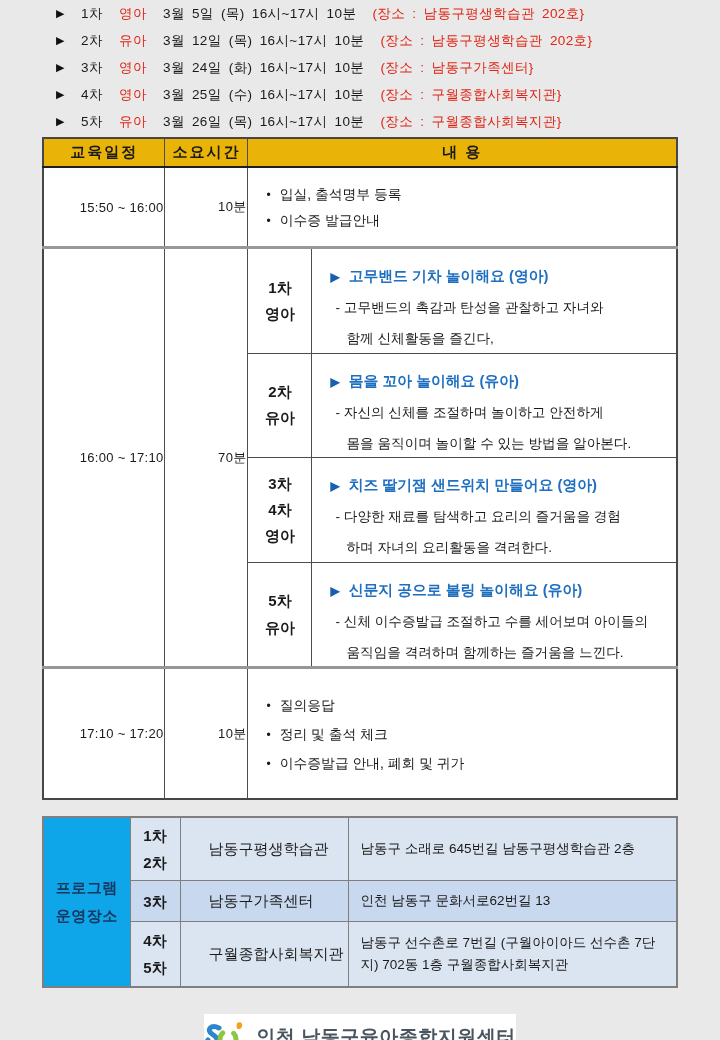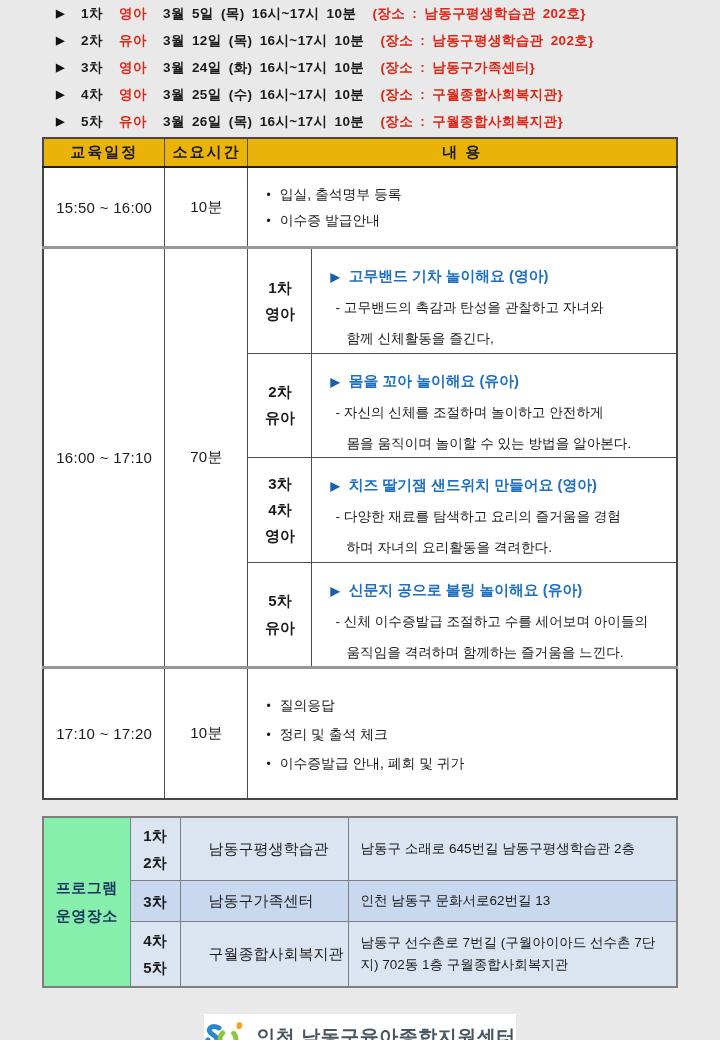--- a/index.html
+++ b/index.html
@@ -9,21 +9,21 @@
     font-family:"Liberation Sans", sans-serif;
   }
   .title {
     margin:20px 0 8px; text-align:center;
     font-size:19px; font-weight:bold; letter-spacing:1px;
   }
   
   .notices { list-style:none; margin:0; padding:0 0 0 56px; }
   .notices li {
     height:27px; line-height:27px; white-space:nowrap;
-    font-size:13.5px; font-weight:bold; letter-spacing:0.4px; word-spacing:3px;
+    font-size:13.5px; font-weight:normal; letter-spacing:0.4px; word-spacing:3px;
   }
   .arr-black { display:inline-block; font-size:11px; margin-right:9px; transform:translateY(-1px); color:#111; }
   .seg { margin-right:9px; }
   .red { color:#e02516; }
 
   
   table { border-collapse:collapse; table-layout:fixed; }
   .sched {
     width:634px; margin:2px auto 0; background:#fff; font-size:14px;
     border:2px solid #474747;
@@ -31,21 +31,21 @@
   .sched col.c1 { width:122px; }
   .sched col.c2 { width:83px; }
   .sched col.c3 { width:64px; }
   .sched col.c4 { width:365px; }
   .sched th, .sched td { border:1.4px solid #4d4d4d; vertical-align:middle; }
   .sched th {
     height:25px; font-size:15px; font-weight:bold; letter-spacing:2px;
     border-bottom:2.2px solid #1f1f1f; background:#eab308;
   }
   tr.sep-gray > td { border-top:3px solid #979797; }
-  .time, .dur { text-align:center; font-size:15px; letter-spacing:0.3px; }
+  .time, .dur { text-align:right; font-size:13px; letter-spacing:0.3px; }
   .content { padding:6px 8px 4px 18px; }
   .bullet-line { margin:8px 0; font-size:13.8px; }
   .bullet-line .dot { margin-right:9px; font-size:12px; }
   .r3 .bullet-line { margin:11px 0; }
   .sess {
     text-align:center; font-weight:bold; font-size:15px; line-height:1.75;
   }
   .act-title { color:#1e6fc0; font-weight:bold; font-size:14.8px; margin:12px 0 5px; }
   .arr-blue { color:#1a5fae; font-size:12px; margin-right:9px; }
   .desc { font-size:13.6px; line-height:1.42; padding-left:5px;margin-top:12px; }
@@ -55,21 +55,21 @@
   .venue {
     width:634px; margin:16px auto 0; font-size:13.5px;
     border:2px solid #7f7f7f;
   }
   .venue col.v1 { width:87px; }
   .venue col.v2 { width:50px; }
   .venue col.v3 { width:168px; }
   .venue col.v4 { width:329px; }
   .venue td { border:1.6px solid #7f7f7f; background:#dbe5f2; vertical-align:middle; }
   .venue .vhead {
-    background:#86efac; color:#17365d; font-weight:bold; font-size:15px;
+    background:#0ea5e9; color:#17365d; font-weight:bold; font-size:15px;
     text-align:center; line-height:1.9; letter-spacing:0.5px;
   }
   .venue .vsess { text-align:center; font-weight:bold; font-size:15px; line-height:1.8; }
   .venue .vname { font-weight:normal; font-size:15px; padding-left:28px; }
   .venue .vaddr { padding:5px 8px 5px 12px; line-height:1.65;margin-top:14px; }
   .venue tr.mid td.shade { background:#c8d8ee; }
 
   
   .logobar {
     width:312px; height:45px; margin:26px auto 0; background:#fff;

